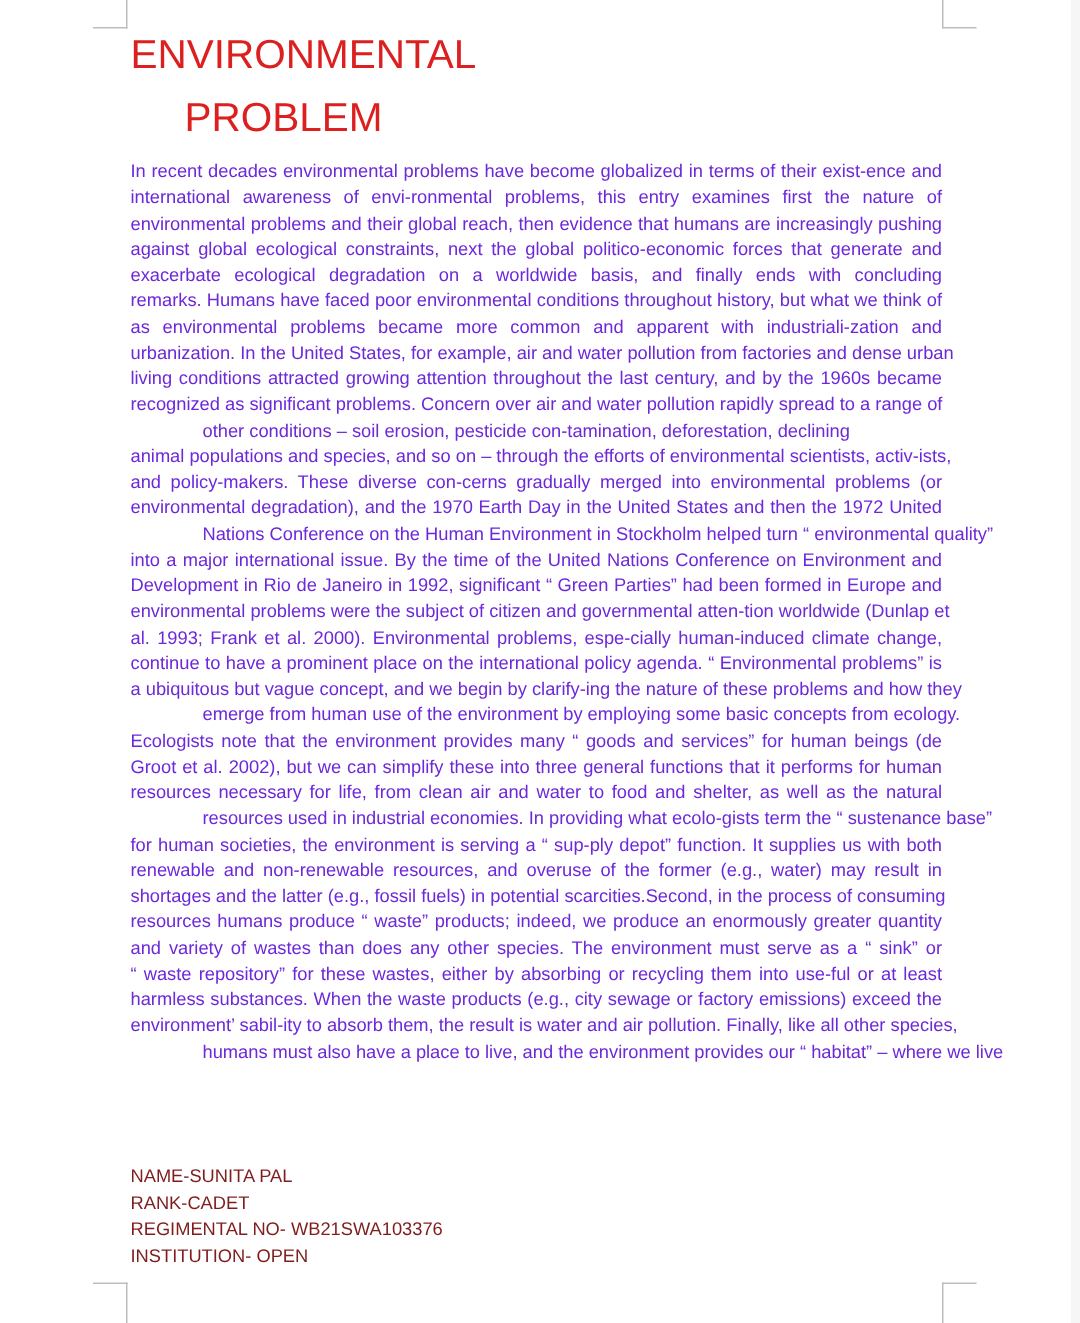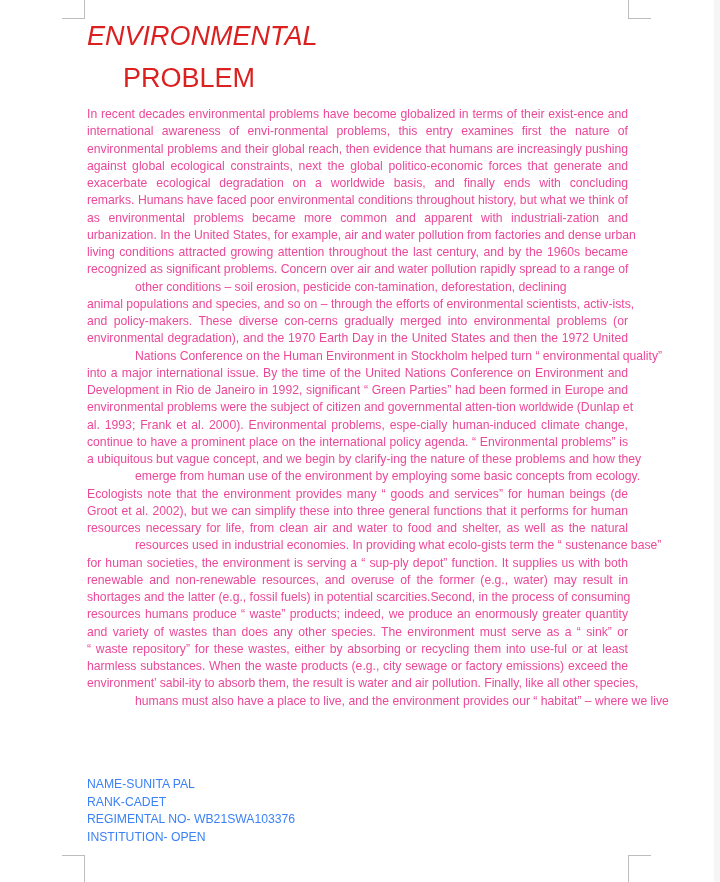--- a/index.html
+++ b/index.html
@@ -15,36 +15,36 @@
   .corner.tl { left: 62px; top: 0; border-right: 1px solid #bdbdbd; border-bottom: 1px solid #bdbdbd; }
   .corner.tr { left: 628px; top: 0; border-left: 1px solid #bdbdbd; border-bottom: 1px solid #bdbdbd; }
   .corner.bl { left: 62px; top: 855px; border-right: 1px solid #bdbdbd; border-top: 1px solid #bdbdbd; height: 27px; }
   .corner.br { left: 628px; top: 855px; border-left: 1px solid #bdbdbd; border-top: 1px solid #bdbdbd; height: 27px; }
 
   .title {
     position: absolute; left: 87px; color: #dc1f1f;
     font-size: 27px; font-weight: normal; letter-spacing: 0px; margin: 0;
     line-height: 32px;
   }
-  .title.l1 { top: 20px; font-style: italic; }
+  .title.l1 { top: 20px; }
   .title.l2 { top: 62px; left: 123px; }
 
   .body-text {
     position: absolute; left: 87px; top: 106px; width: 541px;
-    font-size: 12.2px; line-height: 17.25px; color: #ec4899;
+    font-size: 12.2px; line-height: 17.25px; color: #6d28d9;
   }
   .body-text .ln {
     display: block; white-space: nowrap; text-align: justify; text-align-last: justify;
     height: 17.25px; overflow: visible;
   }
   .body-text .ln.last { text-align-last: left; margin-left: 48px; }
 
   .signature {
     position: absolute; left: 87px; top: 776px;
-    font-size: 12.2px; line-height: 17.5px; color: #3b82f6;
+    font-size: 12.2px; line-height: 17.5px; color: #7f1d1d;
   }
   .signature div { white-space: nowrap; }
 </style>
 </head>
 <body>
 
 <div class="right-strip"></div>
 <div class="corner tl"></div>
 <div class="corner tr"></div>
 <div class="corner bl"></div>

